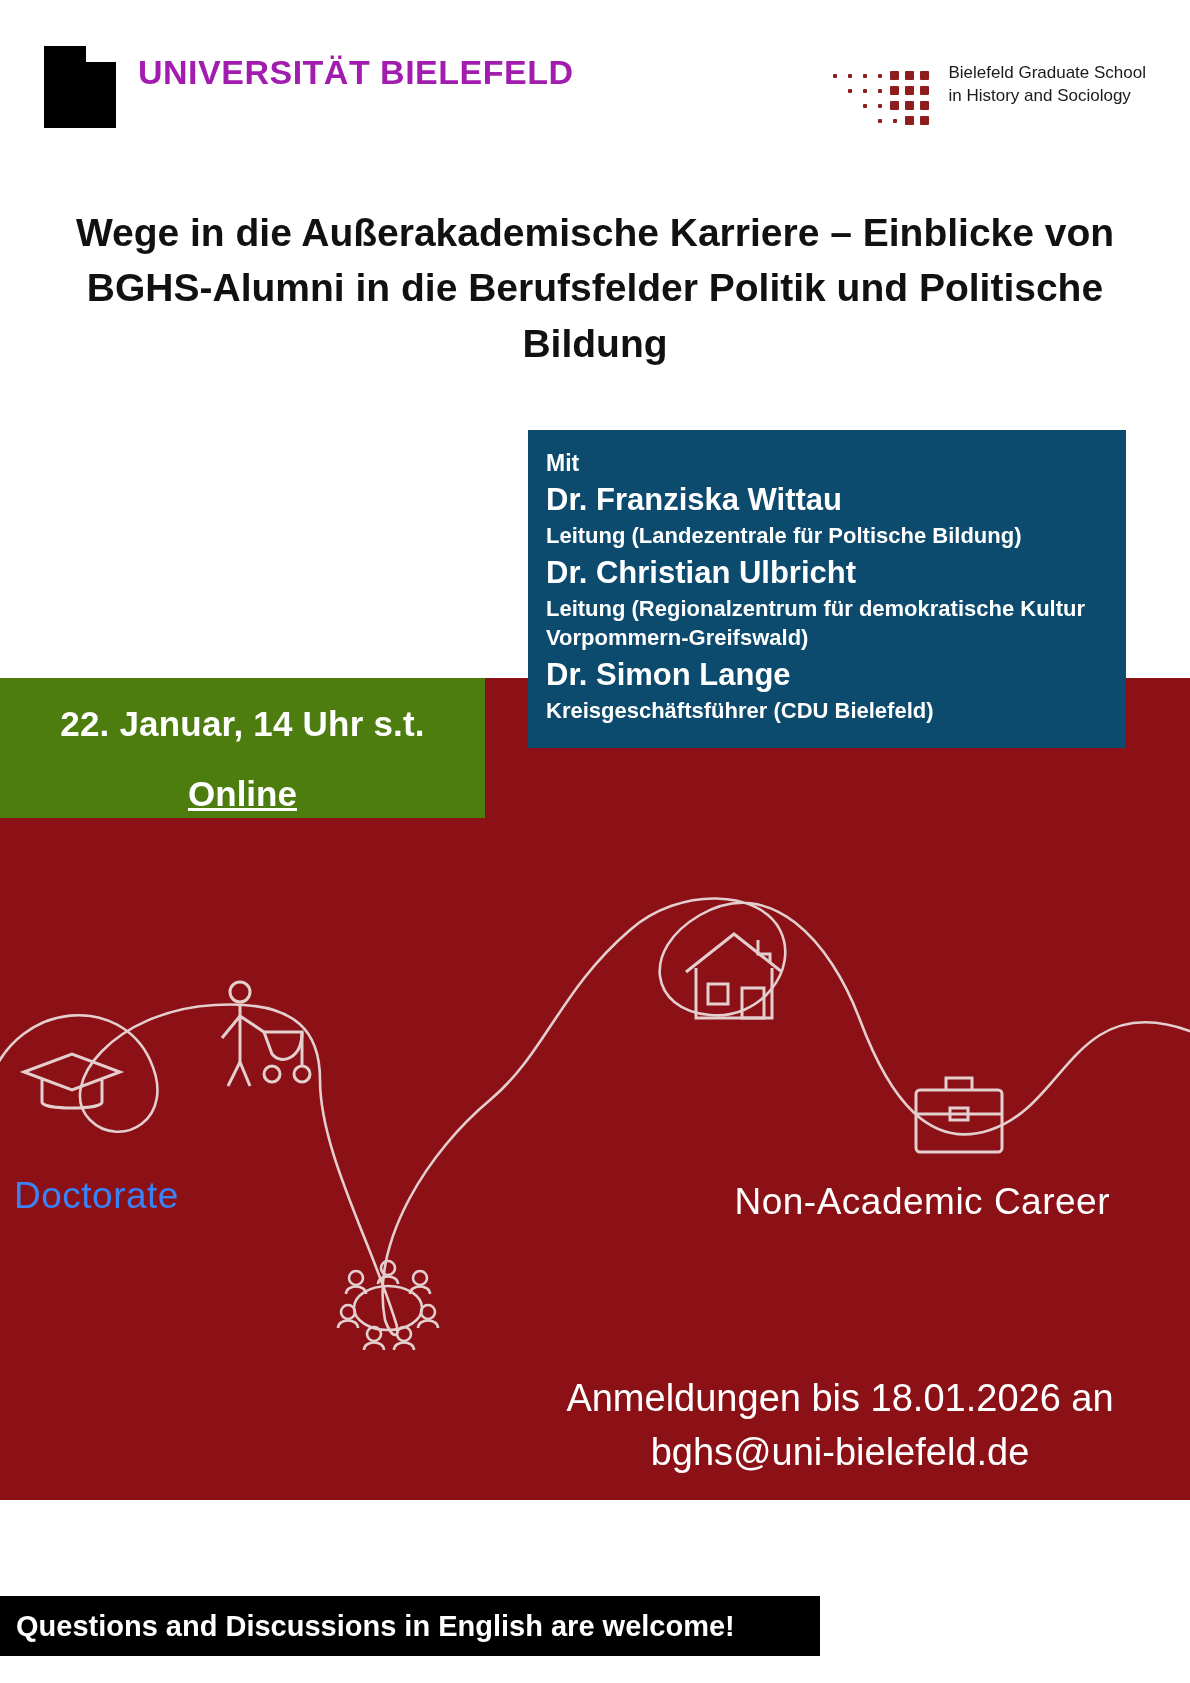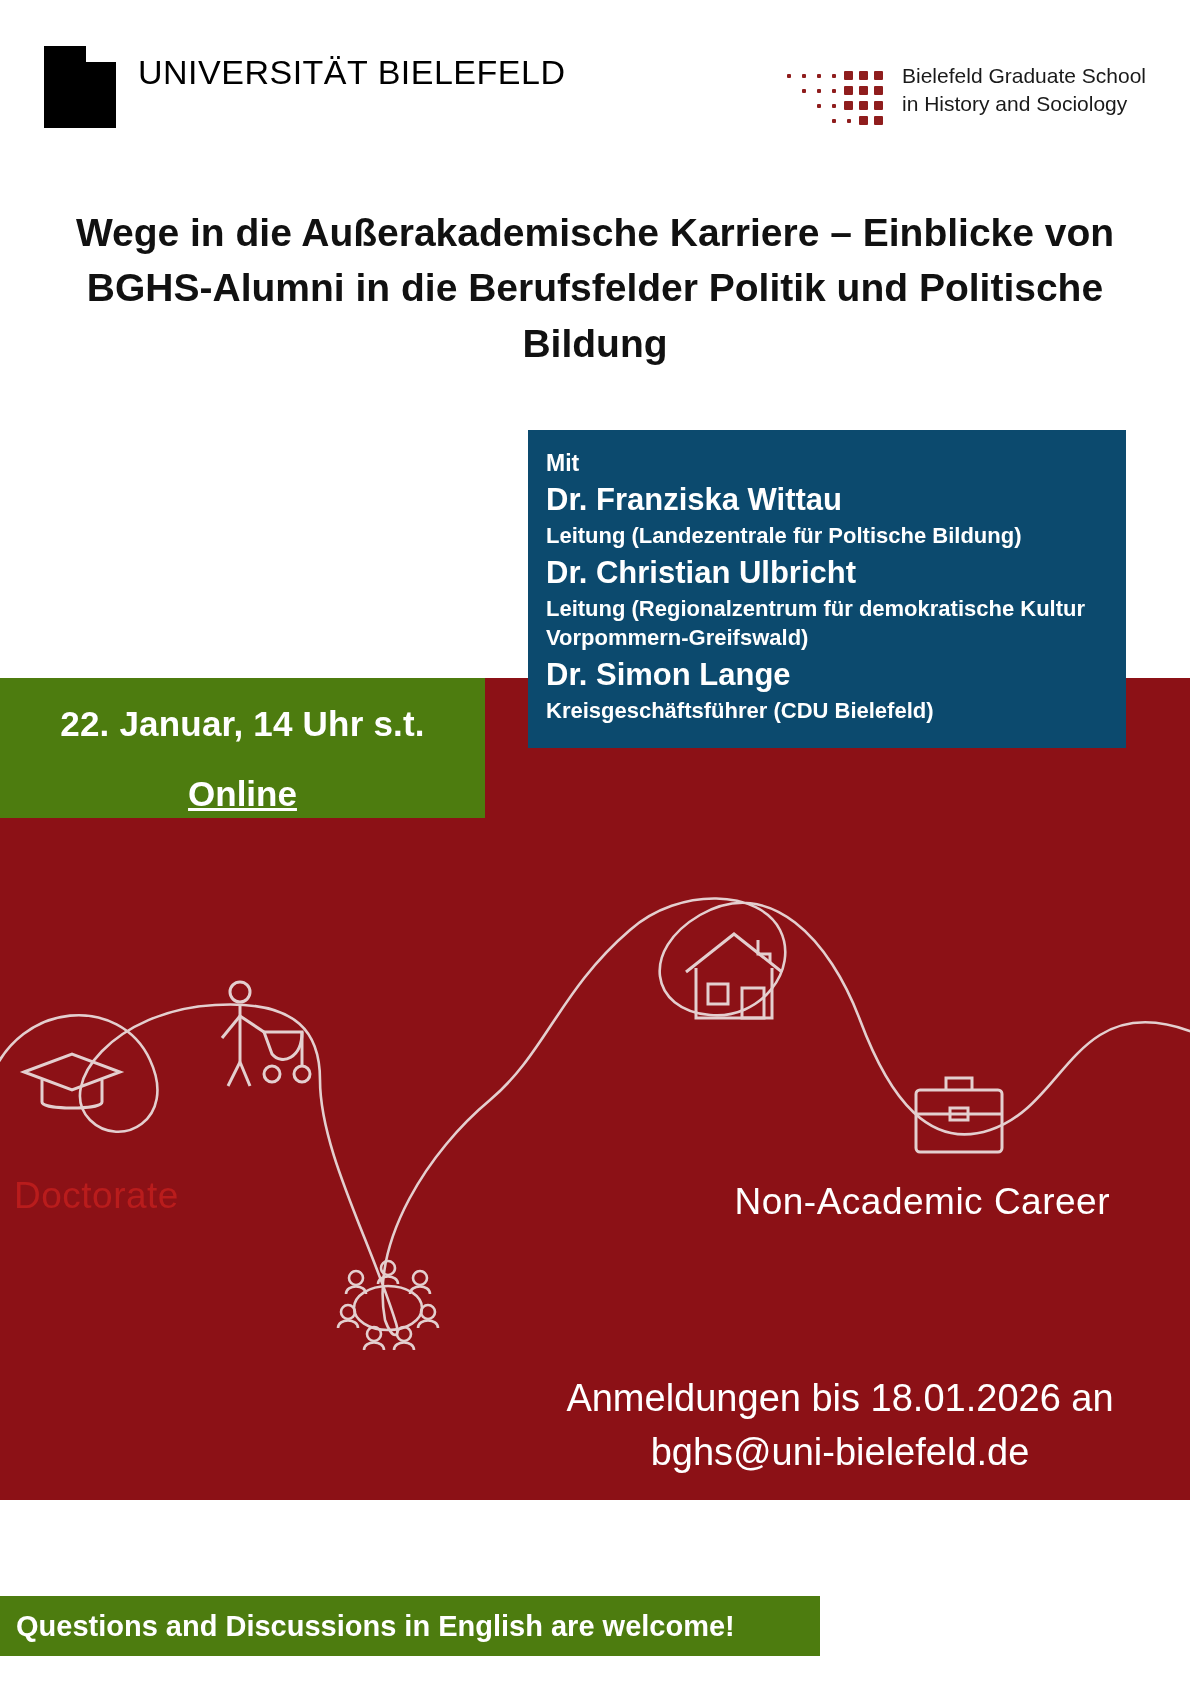--- a/index.html
+++ b/index.html
@@ -51,25 +51,25 @@
   .uni-mark .blk2 {
     position: absolute;
     left: 0;
     top: 0;
     width: 42px;
     height: 22px;
     background: #000;
   }
   .uni-text {
     margin-left: 22px;
-    font-weight: normal;
+    font-weight: bold;
     font-size: 34px;
     line-height: 1.18;
     letter-spacing: 0.5px;
-    color: #000000;
+    color: #a21caf;
     padding-top: 6px;
   }
   .bghs-logo {
     position: absolute;
     right: 44px;
     top: 16px;
     display: flex;
     align-items: flex-start;
   }
   .dotgrid {
@@ -89,21 +89,21 @@
   }
   .dotgrid i.sm {
     width: 4px;
     height: 4px;
     margin: 5.5px;
   }
   .dotgrid i.off {
     background: transparent;
   }
   .bghs-text {
-    font-size: 21px;
+    font-size: 17px;
     line-height: 1.35;
     color: #1a1a1a;
     white-space: pre-line;
   }
 
   
   .title {
     position: absolute;
     top: 205px;
     left: 60px;
@@ -207,21 +207,21 @@
     left: 0;
     top: 820px;
     width: 1190px;
     height: 560px;
   }
   .label-doctorate {
     position: absolute;
     left: 14px;
     top: 1175px;
     font-size: 37px;
-    color: #b91c1c;
+    color: #3b82f6;
     letter-spacing: 0.5px;
   }
   .label-career {
     position: absolute;
     right: 80px;
     top: 1178px;
     font-size: 37px;
     color: #ffffff;
     text-align: center;
     line-height: 1.28;
@@ -240,21 +240,21 @@
     line-height: 1.42;
   }
 
   
   .bottom-bar {
     position: absolute;
     left: 0;
     top: 1596px;
     width: 820px;
     height: 60px;
-    background: #4d7c0f;
+    background: #000000;
     color: #fff;
     display: flex;
     align-items: center;
   }
   .bottom-bar span {
     font-size: 29px;
     font-weight: bold;
     padding-left: 16px;
   }
 </style>

